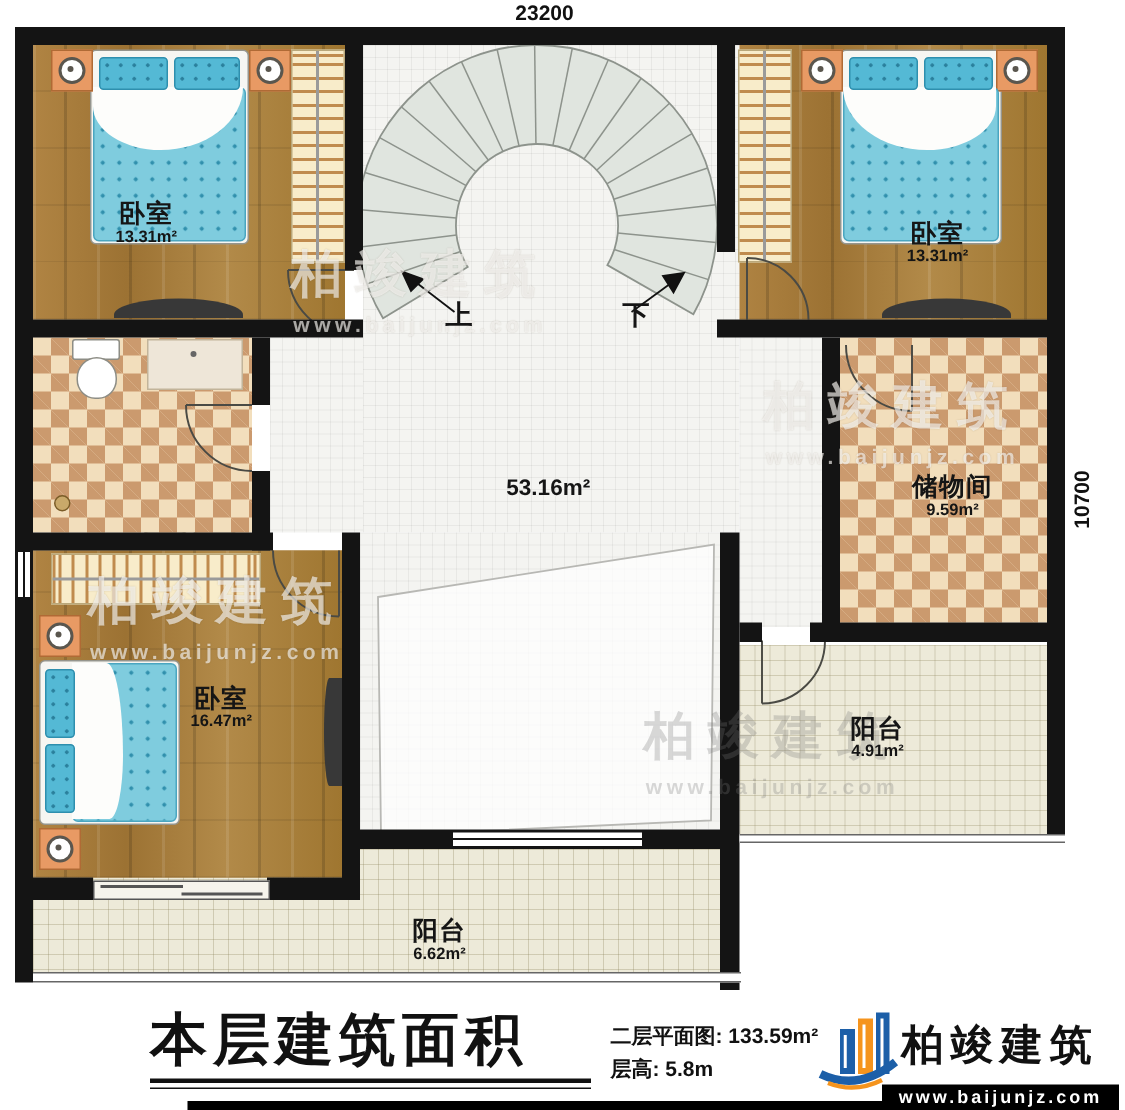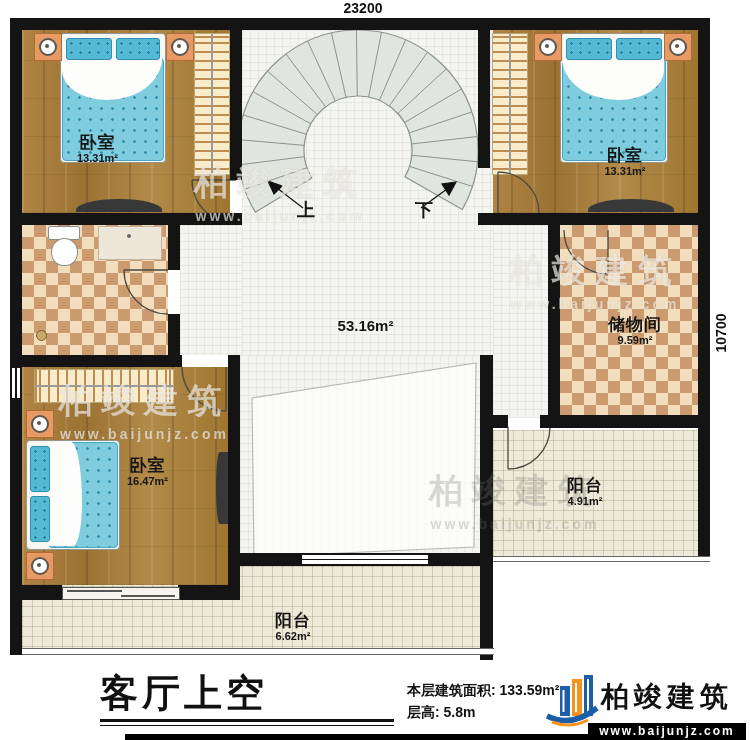--- a/index.html
+++ b/index.html
@@ -289,24 +289,24 @@
     <div>下</div>
   </div>
 
   <div class="dim" style="left:330px;top:0px;width:66px;">
     <span>23200</span>
   </div>
   <div class="dim" style="left:688px;top:325px;width:66px;transform:rotate(-90deg);">
     <span>10700</span>
   </div>
 
-  <div class="tb" id="tb-title">客厅上空</div>
+  <div class="tb" id="tb-title">本层建筑面积</div>
   <div class="tb" id="tb-underline1"></div>
   <div class="tb" id="tb-underline2"></div>
-  <div class="tb" id="tb-area">本层建筑面积: 133.59m²</div>
+  <div class="tb" id="tb-area">二层平面图: 133.59m²</div>
   <div class="tb" id="tb-height">层高: 5.8m</div>
   <div id="bottom-rule"></div>
 
   <svg class="tb" style="left:543px;top:666px;" width="58" height="62" viewBox="0 0 58 62">
     <rect x="17" y="20" width="10" height="30" fill="#1c5fa8"></rect>
     <rect x="29" y="13" width="10" height="37" fill="#f5941d"></rect>
     <rect x="41" y="9" width="9" height="41" fill="#1c5fa8"></rect>
     <rect x="19.5" y="24" width="2" height="22" fill="#fff"></rect>
     <rect x="32" y="17" width="2" height="29" fill="#fff"></rect>
     <rect x="44" y="13" width="2" height="33" fill="#fff"></rect>

